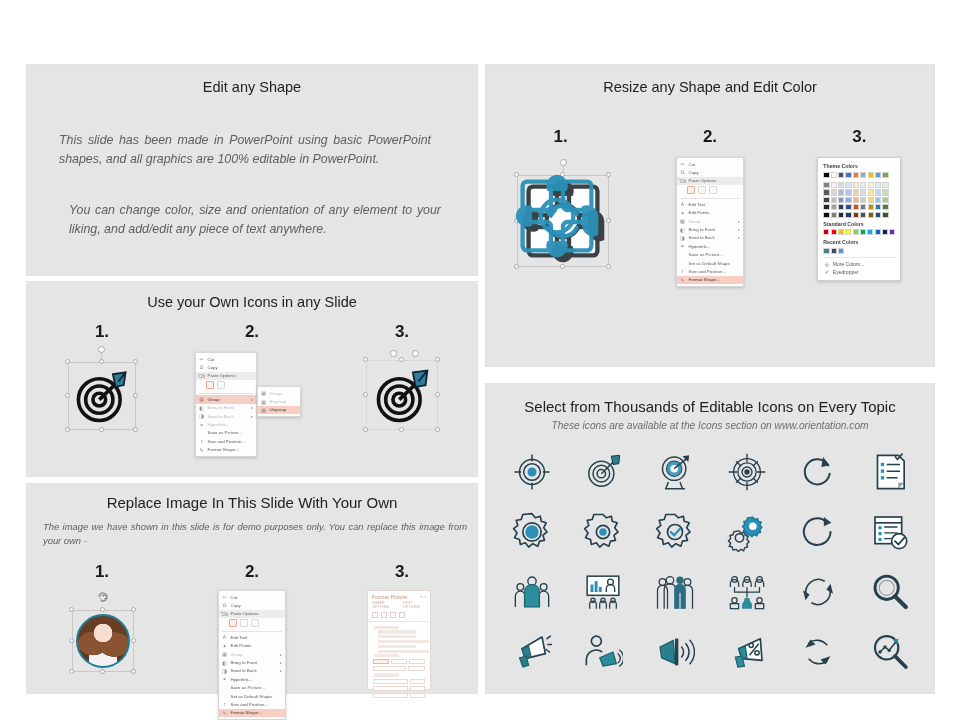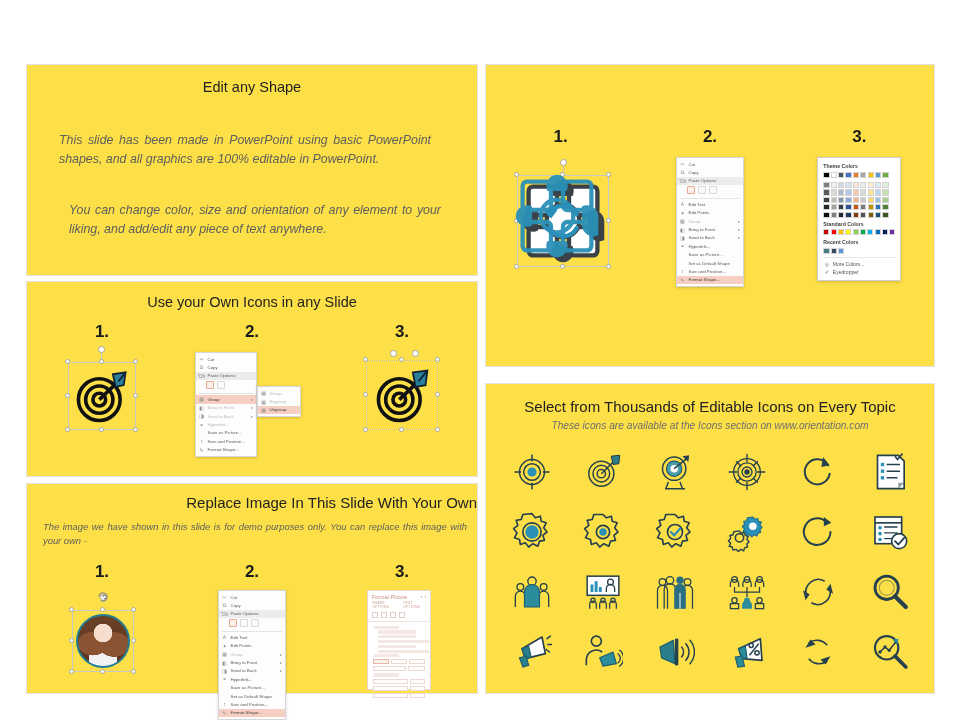--- a/index.html
+++ b/index.html
@@ -14,21 +14,21 @@
   .slide-title {
     position: absolute; top: 18px; left: 0; width: 960px;
     text-align: center;
     font-size: 27px; font-weight: 400; color: #1c1c1c;
     letter-spacing: -0.2px;
   }
 
   .panel {
     position: absolute;
     border: 1px solid #e2e2e2;
-    background: #fde047;
+    background: #e5e5e5;
   }
 
   .panel-title {
     text-align: center;
     font-size: 14.5px;
     color: #222;
     font-weight: 400;
   }
   .panel-title.big { font-size: 15px; }
 
@@ -67,21 +67,21 @@
   
   #panel-own-icons { left: 26px; top: 281px; width: 452px; height: 196px; }
   #panel-own-icons .panel-title { margin-top: 12px; }
   .row3 { position: absolute; left: 0; top: 40px; width: 100%;
           display: flex; }
   .col3 { flex: 1; display: flex; flex-direction: column; align-items: center; }
   .col3 .step-num { margin-bottom: 6px; }
 
   
   #panel-replace-img { left: 26px; top: 483px; width: 452px; height: 211px; }
-  #panel-replace-img .panel-title { margin-top: 10px; text-align: right; }
+  #panel-replace-img .panel-title { margin-top: 10px; }
   #panel-replace-img .note { position: absolute; left: 16px; top: 36px; width: 424px; }
 
   
   #panel-resize { left: 485px; top: 64px; width: 450px; height: 303px; }
   #panel-resize .panel-title { margin-top: 14px; }
 
   
   #panel-icons { left: 485px; top: 383px; width: 450px; height: 311px; }
   #panel-icons .panel-title { margin-top: 14px; }
   #panel-icons .sub-note { margin-top: 5px; }
@@ -322,21 +322,21 @@
             <path d="M50 16 L60 4" stroke="#123" stroke-width="2"></path>
           </svg>
         </div>
       </div>
 
     </div>
   </div>
 
   <div class="panel" id="panel-replace-img">
     <div class="panel-title big">Replace Image In This Slide With Your Own</div>
-    <div class="small-note note">The image we have shown in this slide is for demo purposes only. You can replace this image with your own -</div>
+    <div class="small-note note">The image we have shown in this slide is for demo purposes only. You can replace this image from your own -</div>
 
     <div class="row3" style="top:78px">
 
       <div class="col3">
         <div class="step-num">1.</div>
         <div style="position:relative;width:84px;height:100px">
           <div class="sel-frame" style="left:12px;top:22px;width:62px;height:62px"></div>
           <div class="rot-handle" style="left:40px;top:6px"></div>
           <svg width="14" height="14" viewBox="0 0 24 24" style="position:absolute;left:36px;top:2px">
             <path d="M5 12a7 7 0 1 1 3 5.7" fill="none" stroke="#8d8d8d" stroke-width="2"></path>
@@ -473,20 +473,21 @@
                 </div>
             </div>
           </div>
         </div>
       </div>
 
     </div>
   </div>
 
   <div class="panel" id="panel-resize">
+    <div class="panel-title">Resize any Shape and Edit Color</div>
 
     <div class="row3" style="top:62px">
 
       <div class="col3">
         <div class="step-num">1.</div>
         <div style="position:relative;width:120px;height:140px">
           <div class="sel-frame" style="left:16px;top:22px;width:92px;height:92px"></div>
           <div class="rot-handle" style="left:59px;top:6px"></div>
           <div style="position:absolute;left:62px;top:13px;width:1px;height:9px;background:#c8c8c8"></div>
           <div class="handle" style="left:13px;top:19px"></div>

